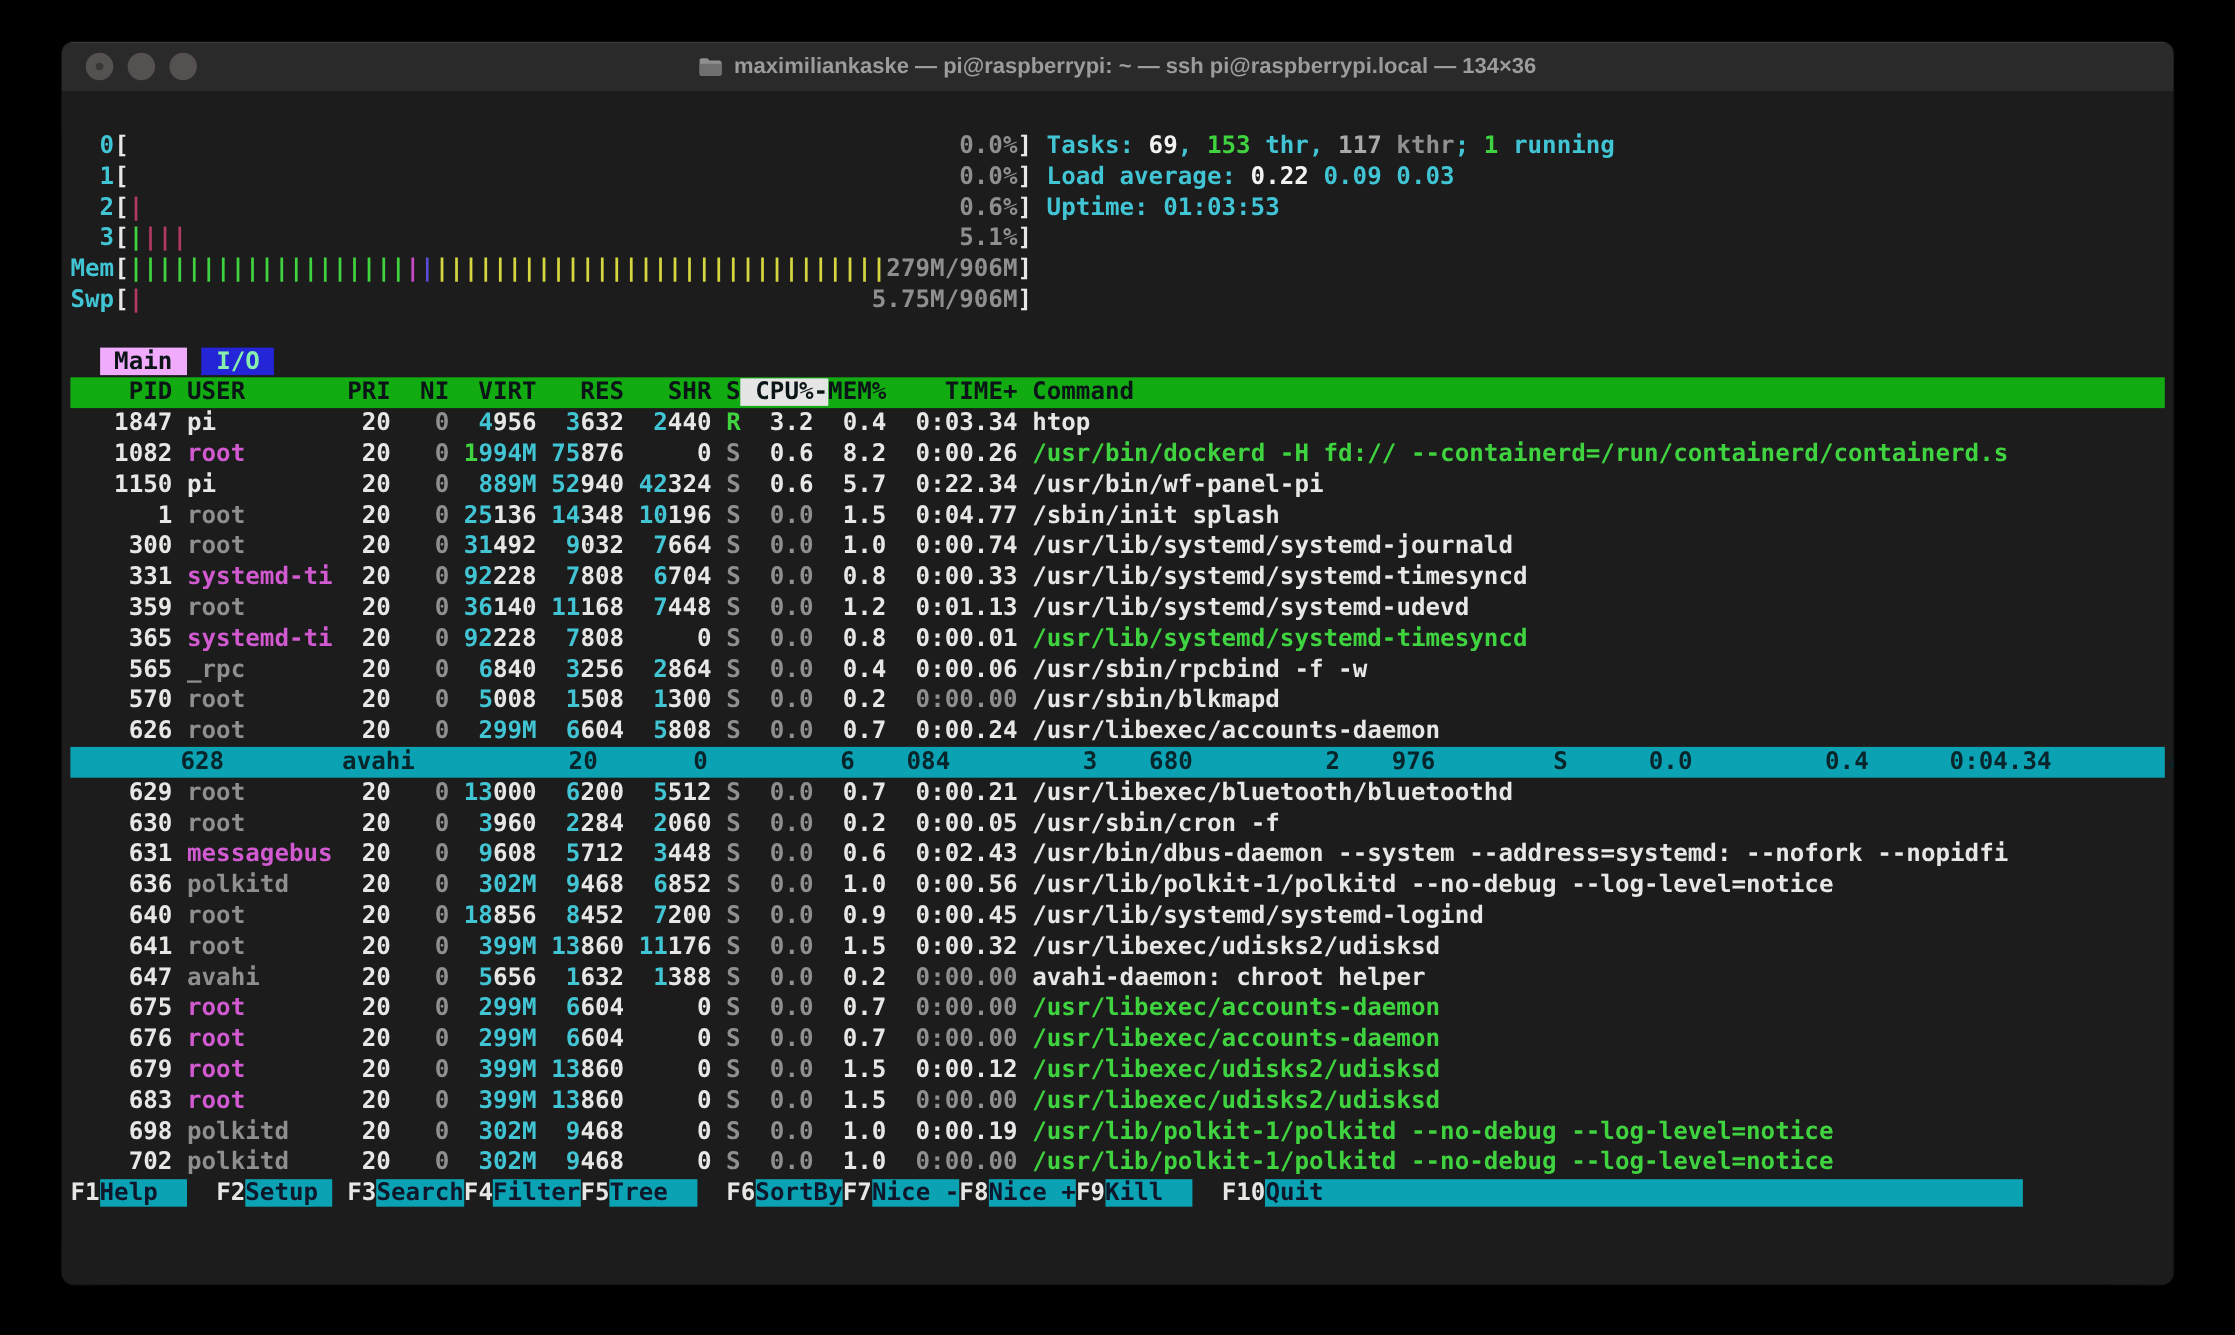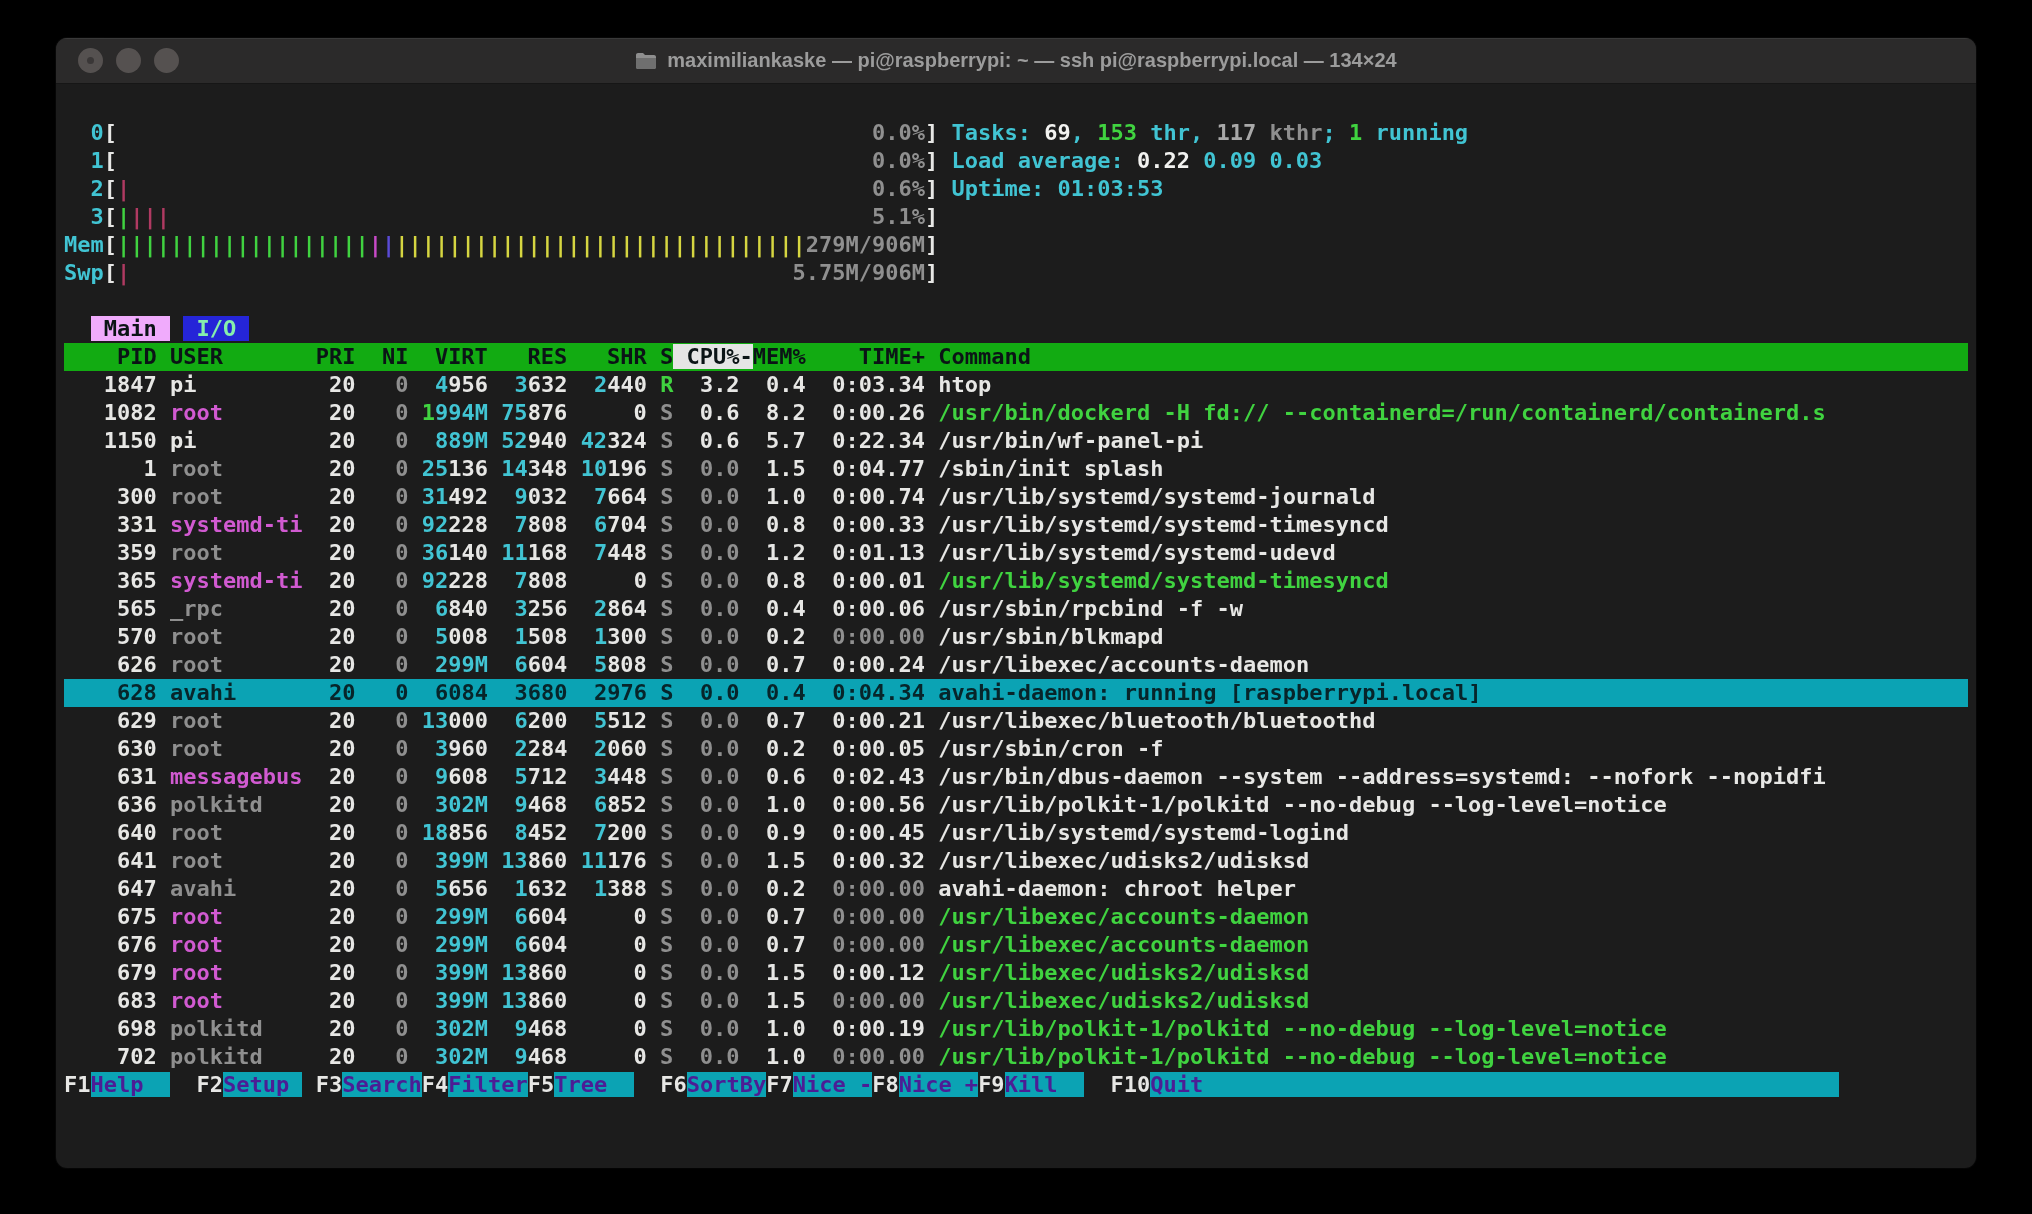--- a/index.html
+++ b/index.html
@@ -37,37 +37,37 @@
   .bar-m { color:#c84ac8; } .bar-v { color:#5a4bd6; } .bar-y { color:#d6d641; }
   
   .tab-main { background:#f0abfc; color:#0b1416;text-align:center; }
   .tab-io   { background:#2525d8; color:#86efac; }
   
   .hdr { background:#12ab12; color:#0b1416; }
   .hdr span { color:#0b1416;text-align:right; }
   .hdr .sort { background:#e5e5e5; }
   
   .sel { background:#0ba3b4; }
-  .sel span { color:#07252a !important; }
+  .sel span { color:#07252a !important;padding-left:47px; }
   
   .fk { color:#e7e7e5;margin-top:46px; }
-  .fl { background:#0ba3b4; color:#4c1d95; }
+  .fl { background:#0ba3b4; color:#0f172a; }
 </style>
 </head>
 <body>
 
 <div id="window">
   <div id="titlebar">
     <div id="traffic">
       <div class="tl close"></div>
       <div class="tl"></div>
       <div class="tl"></div>
     </div>
     <div id="title">
       <svg width="22" height="18" viewBox="0 0 22 18">
           <path fill="#8f8f8f" d="M1 3c0-1.1.9-2 2-2h5l2 2h9c1.1 0 2 .9 2 2v10c0 1.1-.9 2-2 2H3c-1.1 0-2-.9-2-2V3z"></path>
           <path fill="#6f6f6f" d="M1 6h20v9c0 1.1-.9 2-2 2H3c-1.1 0-2-.9-2-2V6z"></path>
         </svg>
-      <span>maximiliankaske — pi@raspberrypi: ~ — ssh pi@raspberrypi.local — 134×24</span>
+      <span>maximiliankaske — pi@raspberrypi: ~ — ssh pi@raspberrypi.local — 134×36</span>
     </div>
   </div>
   <div id="term"><div class="line"></div><div class="line"><span class="c">  0</span><span class="w">[</span><span>                                                         </span><span class="d">0.0%</span><span class="w">]</span><span> </span><span class="c">Tasks: </span><span class="wb">69</span><span class="c">, </span><span class="gb">153</span><span class="c"> thr, </span><span class="db">117</span><span class="d"> kthr</span><span class="c">; </span><span class="gb">1</span><span class="c"> running</span></div><div class="line"><span class="c">  1</span><span class="w">[</span><span>                                                         </span><span class="d">0.0%</span><span class="w">]</span><span> </span><span class="c">Load average: </span><span class="wb">0.22 </span><span class="cb">0.09 </span><span class="c">0.03</span></div><div class="line"><span class="c">  2</span><span class="w">[</span><span class="bar-r">|</span><span>                                                        </span><span class="d">0.6%</span><span class="w">]</span><span> </span><span class="c">Uptime: </span><span class="cb">01:03:53</span></div><div class="line"><span class="c">  3</span><span class="w">[</span><span class="bar-g">|</span><span class="bar-r">|||</span><span>                                                     </span><span class="d">5.1%</span><span class="w">]</span></div><div class="line"><span class="c">Mem</span><span class="w">[</span><span class="bar-g">|||||||||||||||||||</span><span class="bar-m">|</span><span class="bar-v">|</span><span class="bar-y">|||||||||||||||||||||||||||||||</span><span></span><span class="d">279M/906M</span><span class="w">]</span></div><div class="line"><span class="c">Swp</span><span class="w">[</span><span class="bar-r">|</span><span>                                                  </span><span class="d">5.75M/906M</span><span class="w">]</span></div><div class="line"></div><div class="line"><span>  </span><span class="tab-main"> Main </span><span> </span><span class="tab-io"> I/O </span></div><div class="line hdr"><span>    PID</span><span> </span><span>USER      </span><span> PRI</span><span>  NI</span><span>  VIRT</span><span>   RES</span><span>   SHR</span><span> S</span><span class="sort"> CPU%-</span><span>MEM%</span><span>    TIME+</span><span> Command                                                            </span></div><div class="line"><span class="w">   1847</span><span> </span><span class="w">pi        </span><span class="w">  20</span><span class="d">   0</span><span>  </span><span class="c">4</span><span class="w">956</span><span>  </span><span class="c">3</span><span class="w">632</span><span>  </span><span class="c">2</span><span class="w">440</span><span> </span><span class="g">R</span><span class="w">  3.2</span><span> </span><span class="w"> 0.4</span><span class="w">  0:03.34</span><span> </span><span class="w">htop</span></div><div class="line"><span class="w">   1082</span><span> </span><span class="m">root      </span><span class="w">  20</span><span class="d">   0</span><span> </span><span class="g">1</span><span class="c">994M</span><span> </span><span class="c">75</span><span class="w">876</span><span>     </span><span class="w">0</span><span> </span><span class="d">S</span><span class="w">  0.6</span><span> </span><span class="w"> 8.2</span><span class="w">  0:00.26</span><span> </span><span class="g">/usr/bin/dockerd -H fd:// --containerd=/run/containerd/containerd.s</span></div><div class="line"><span class="w">   1150</span><span> </span><span class="w">pi        </span><span class="w">  20</span><span class="d">   0</span><span>  </span><span class="c">889M</span><span> </span><span class="c">52</span><span class="w">940</span><span> </span><span class="c">42</span><span class="w">324</span><span> </span><span class="d">S</span><span class="w">  0.6</span><span> </span><span class="w"> 5.7</span><span class="w">  0:22.34</span><span> </span><span class="w">/usr/bin/wf-panel-pi</span></div><div class="line"><span class="w">      1</span><span> </span><span class="d">root      </span><span class="w">  20</span><span class="d">   0</span><span> </span><span class="c">25</span><span class="w">136</span><span> </span><span class="c">14</span><span class="w">348</span><span> </span><span class="c">10</span><span class="w">196</span><span> </span><span class="d">S</span><span class="d">  0.0</span><span> </span><span class="w"> 1.5</span><span class="w">  0:04.77</span><span> </span><span class="w">/sbin/init splash</span></div><div class="line"><span class="w">    300</span><span> </span><span class="d">root      </span><span class="w">  20</span><span class="d">   0</span><span> </span><span class="c">31</span><span class="w">492</span><span>  </span><span class="c">9</span><span class="w">032</span><span>  </span><span class="c">7</span><span class="w">664</span><span> </span><span class="d">S</span><span class="d">  0.0</span><span> </span><span class="w"> 1.0</span><span class="w">  0:00.74</span><span> </span><span class="w">/usr/lib/systemd/systemd-journald</span></div><div class="line"><span class="w">    331</span><span> </span><span class="m">systemd-ti</span><span class="w">  20</span><span class="d">   0</span><span> </span><span class="c">92</span><span class="w">228</span><span>  </span><span class="c">7</span><span class="w">808</span><span>  </span><span class="c">6</span><span class="w">704</span><span> </span><span class="d">S</span><span class="d">  0.0</span><span> </span><span class="w"> 0.8</span><span class="w">  0:00.33</span><span> </span><span class="w">/usr/lib/systemd/systemd-timesyncd</span></div><div class="line"><span class="w">    359</span><span> </span><span class="d">root      </span><span class="w">  20</span><span class="d">   0</span><span> </span><span class="c">36</span><span class="w">140</span><span> </span><span class="c">11</span><span class="w">168</span><span>  </span><span class="c">7</span><span class="w">448</span><span> </span><span class="d">S</span><span class="d">  0.0</span><span> </span><span class="w"> 1.2</span><span class="w">  0:01.13</span><span> </span><span class="w">/usr/lib/systemd/systemd-udevd</span></div><div class="line"><span class="w">    365</span><span> </span><span class="m">systemd-ti</span><span class="w">  20</span><span class="d">   0</span><span> </span><span class="c">92</span><span class="w">228</span><span>  </span><span class="c">7</span><span class="w">808</span><span>     </span><span class="w">0</span><span> </span><span class="d">S</span><span class="d">  0.0</span><span> </span><span class="w"> 0.8</span><span class="w">  0:00.01</span><span> </span><span class="g">/usr/lib/systemd/systemd-timesyncd</span></div><div class="line"><span class="w">    565</span><span> </span><span class="d">_rpc      </span><span class="w">  20</span><span class="d">   0</span><span>  </span><span class="c">6</span><span class="w">840</span><span>  </span><span class="c">3</span><span class="w">256</span><span>  </span><span class="c">2</span><span class="w">864</span><span> </span><span class="d">S</span><span class="d">  0.0</span><span> </span><span class="w"> 0.4</span><span class="w">  0:00.06</span><span> </span><span class="w">/usr/sbin/rpcbind -f -w</span></div><div class="line"><span class="w">    570</span><span> </span><span class="d">root      </span><span class="w">  20</span><span class="d">   0</span><span>  </span><span class="c">5</span><span class="w">008</span><span>  </span><span class="c">1</span><span class="w">508</span><span>  </span><span class="c">1</span><span class="w">300</span><span> </span><span class="d">S</span><span class="d">  0.0</span><span> </span><span class="w"> 0.2</span><span class="d">  0:00.00</span><span> </span><span class="w">/usr/sbin/blkmapd</span></div><div class="line"><span class="w">    626</span><span> </span><span class="d">root      </span><span class="w">  20</span><span class="d">   0</span><span>  </span><span class="c">299M</span><span>  </span><span class="c">6</span><span class="w">604</span><span>  </span><span class="c">5</span><span class="w">808</span><span> </span><span class="d">S</span><span class="d">  0.0</span><span> </span><span class="w"> 0.7</span><span class="w">  0:00.24</span><span> </span><span class="w">/usr/libexec/accounts-daemon</span></div><div class="line sel"><span class="w">    628</span><span> </span><span class="d">avahi     </span><span class="w">  20</span><span class="d">   0</span><span>  </span><span class="c">6</span><span class="w">084</span><span>  </span><span class="c">3</span><span class="w">680</span><span>  </span><span class="c">2</span><span class="w">976</span><span> </span><span class="d">S</span><span class="d">  0.0</span><span> </span><span class="w"> 0.4</span><span class="w">  0:04.34</span><span> </span><span class="w">avahi-daemon: running [raspberrypi.local]                           </span></div><div class="line"><span class="w">    629</span><span> </span><span class="d">root      </span><span class="w">  20</span><span class="d">   0</span><span> </span><span class="c">13</span><span class="w">000</span><span>  </span><span class="c">6</span><span class="w">200</span><span>  </span><span class="c">5</span><span class="w">512</span><span> </span><span class="d">S</span><span class="d">  0.0</span><span> </span><span class="w"> 0.7</span><span class="w">  0:00.21</span><span> </span><span class="w">/usr/libexec/bluetooth/bluetoothd</span></div><div class="line"><span class="w">    630</span><span> </span><span class="d">root      </span><span class="w">  20</span><span class="d">   0</span><span>  </span><span class="c">3</span><span class="w">960</span><span>  </span><span class="c">2</span><span class="w">284</span><span>  </span><span class="c">2</span><span class="w">060</span><span> </span><span class="d">S</span><span class="d">  0.0</span><span> </span><span class="w"> 0.2</span><span class="w">  0:00.05</span><span> </span><span class="w">/usr/sbin/cron -f</span></div><div class="line"><span class="w">    631</span><span> </span><span class="m">messagebus</span><span class="w">  20</span><span class="d">   0</span><span>  </span><span class="c">9</span><span class="w">608</span><span>  </span><span class="c">5</span><span class="w">712</span><span>  </span><span class="c">3</span><span class="w">448</span><span> </span><span class="d">S</span><span class="d">  0.0</span><span> </span><span class="w"> 0.6</span><span class="w">  0:02.43</span><span> </span><span class="w">/usr/bin/dbus-daemon --system --address=systemd: --nofork --nopidfi</span></div><div class="line"><span class="w">    636</span><span> </span><span class="d">polkitd   </span><span class="w">  20</span><span class="d">   0</span><span>  </span><span class="c">302M</span><span>  </span><span class="c">9</span><span class="w">468</span><span>  </span><span class="c">6</span><span class="w">852</span><span> </span><span class="d">S</span><span class="d">  0.0</span><span> </span><span class="w"> 1.0</span><span class="w">  0:00.56</span><span> </span><span class="w">/usr/lib/polkit-1/polkitd --no-debug --log-level=notice</span></div><div class="line"><span class="w">    640</span><span> </span><span class="d">root      </span><span class="w">  20</span><span class="d">   0</span><span> </span><span class="c">18</span><span class="w">856</span><span>  </span><span class="c">8</span><span class="w">452</span><span>  </span><span class="c">7</span><span class="w">200</span><span> </span><span class="d">S</span><span class="d">  0.0</span><span> </span><span class="w"> 0.9</span><span class="w">  0:00.45</span><span> </span><span class="w">/usr/lib/systemd/systemd-logind</span></div><div class="line"><span class="w">    641</span><span> </span><span class="d">root      </span><span class="w">  20</span><span class="d">   0</span><span>  </span><span class="c">399M</span><span> </span><span class="c">13</span><span class="w">860</span><span> </span><span class="c">11</span><span class="w">176</span><span> </span><span class="d">S</span><span class="d">  0.0</span><span> </span><span class="w"> 1.5</span><span class="w">  0:00.32</span><span> </span><span class="w">/usr/libexec/udisks2/udisksd</span></div><div class="line"><span class="w">    647</span><span> </span><span class="d">avahi     </span><span class="w">  20</span><span class="d">   0</span><span>  </span><span class="c">5</span><span class="w">656</span><span>  </span><span class="c">1</span><span class="w">632</span><span>  </span><span class="c">1</span><span class="w">388</span><span> </span><span class="d">S</span><span class="d">  0.0</span><span> </span><span class="w"> 0.2</span><span class="d">  0:00.00</span><span> </span><span class="w">avahi-daemon: chroot helper</span></div><div class="line"><span class="w">    675</span><span> </span><span class="m">root      </span><span class="w">  20</span><span class="d">   0</span><span>  </span><span class="c">299M</span><span>  </span><span class="c">6</span><span class="w">604</span><span>     </span><span class="w">0</span><span> </span><span class="d">S</span><span class="d">  0.0</span><span> </span><span class="w"> 0.7</span><span class="d">  0:00.00</span><span> </span><span class="g">/usr/libexec/accounts-daemon</span></div><div class="line"><span class="w">    676</span><span> </span><span class="m">root      </span><span class="w">  20</span><span class="d">   0</span><span>  </span><span class="c">299M</span><span>  </span><span class="c">6</span><span class="w">604</span><span>     </span><span class="w">0</span><span> </span><span class="d">S</span><span class="d">  0.0</span><span> </span><span class="w"> 0.7</span><span class="d">  0:00.00</span><span> </span><span class="g">/usr/libexec/accounts-daemon</span></div><div class="line"><span class="w">    679</span><span> </span><span class="m">root      </span><span class="w">  20</span><span class="d">   0</span><span>  </span><span class="c">399M</span><span> </span><span class="c">13</span><span class="w">860</span><span>     </span><span class="w">0</span><span> </span><span class="d">S</span><span class="d">  0.0</span><span> </span><span class="w"> 1.5</span><span class="w">  0:00.12</span><span> </span><span class="g">/usr/libexec/udisks2/udisksd</span></div><div class="line"><span class="w">    683</span><span> </span><span class="m">root      </span><span class="w">  20</span><span class="d">   0</span><span>  </span><span class="c">399M</span><span> </span><span class="c">13</span><span class="w">860</span><span>     </span><span class="w">0</span><span> </span><span class="d">S</span><span class="d">  0.0</span><span> </span><span class="w"> 1.5</span><span class="d">  0:00.00</span><span> </span><span class="g">/usr/libexec/udisks2/udisksd</span></div><div class="line"><span class="w">    698</span><span> </span><span class="d">polkitd   </span><span class="w">  20</span><span class="d">   0</span><span>  </span><span class="c">302M</span><span>  </span><span class="c">9</span><span class="w">468</span><span>     </span><span class="w">0</span><span> </span><span class="d">S</span><span class="d">  0.0</span><span> </span><span class="w"> 1.0</span><span class="w">  0:00.19</span><span> </span><span class="g">/usr/lib/polkit-1/polkitd --no-debug --log-level=notice</span></div><div class="line"><span class="w">    702</span><span> </span><span class="d">polkitd   </span><span class="w">  20</span><span class="d">   0</span><span>  </span><span class="c">302M</span><span>  </span><span class="c">9</span><span class="w">468</span><span>     </span><span class="w">0</span><span> </span><span class="d">S</span><span class="d">  0.0</span><span> </span><span class="w"> 1.0</span><span class="d">  0:00.00</span><span> </span><span class="g">/usr/lib/polkit-1/polkitd --no-debug --log-level=notice</span></div><div class="line"><span><span class="fk">F1</span><span class="fl">Help  </span></span><span>  </span><span><span class="fk">F2</span><span class="fl">Setup </span></span><span> </span><span><span class="fk">F3</span><span class="fl">Search</span></span><span><span class="fk">F4</span><span class="fl">Filter</span></span><span><span class="fk">F5</span><span class="fl">Tree  </span></span><span>  </span><span><span class="fk">F6</span><span class="fl">SortBy</span></span><span><span class="fk">F7</span><span class="fl">Nice -</span></span><span><span class="fk">F8</span><span class="fl">Nice +</span></span><span><span class="fk">F9</span><span class="fl">Kill  </span></span><span>  </span><span><span class="fk">F10</span><span class="fl">Quit                                                </span></span></div></div>
 </div>
 
 </body></html>

